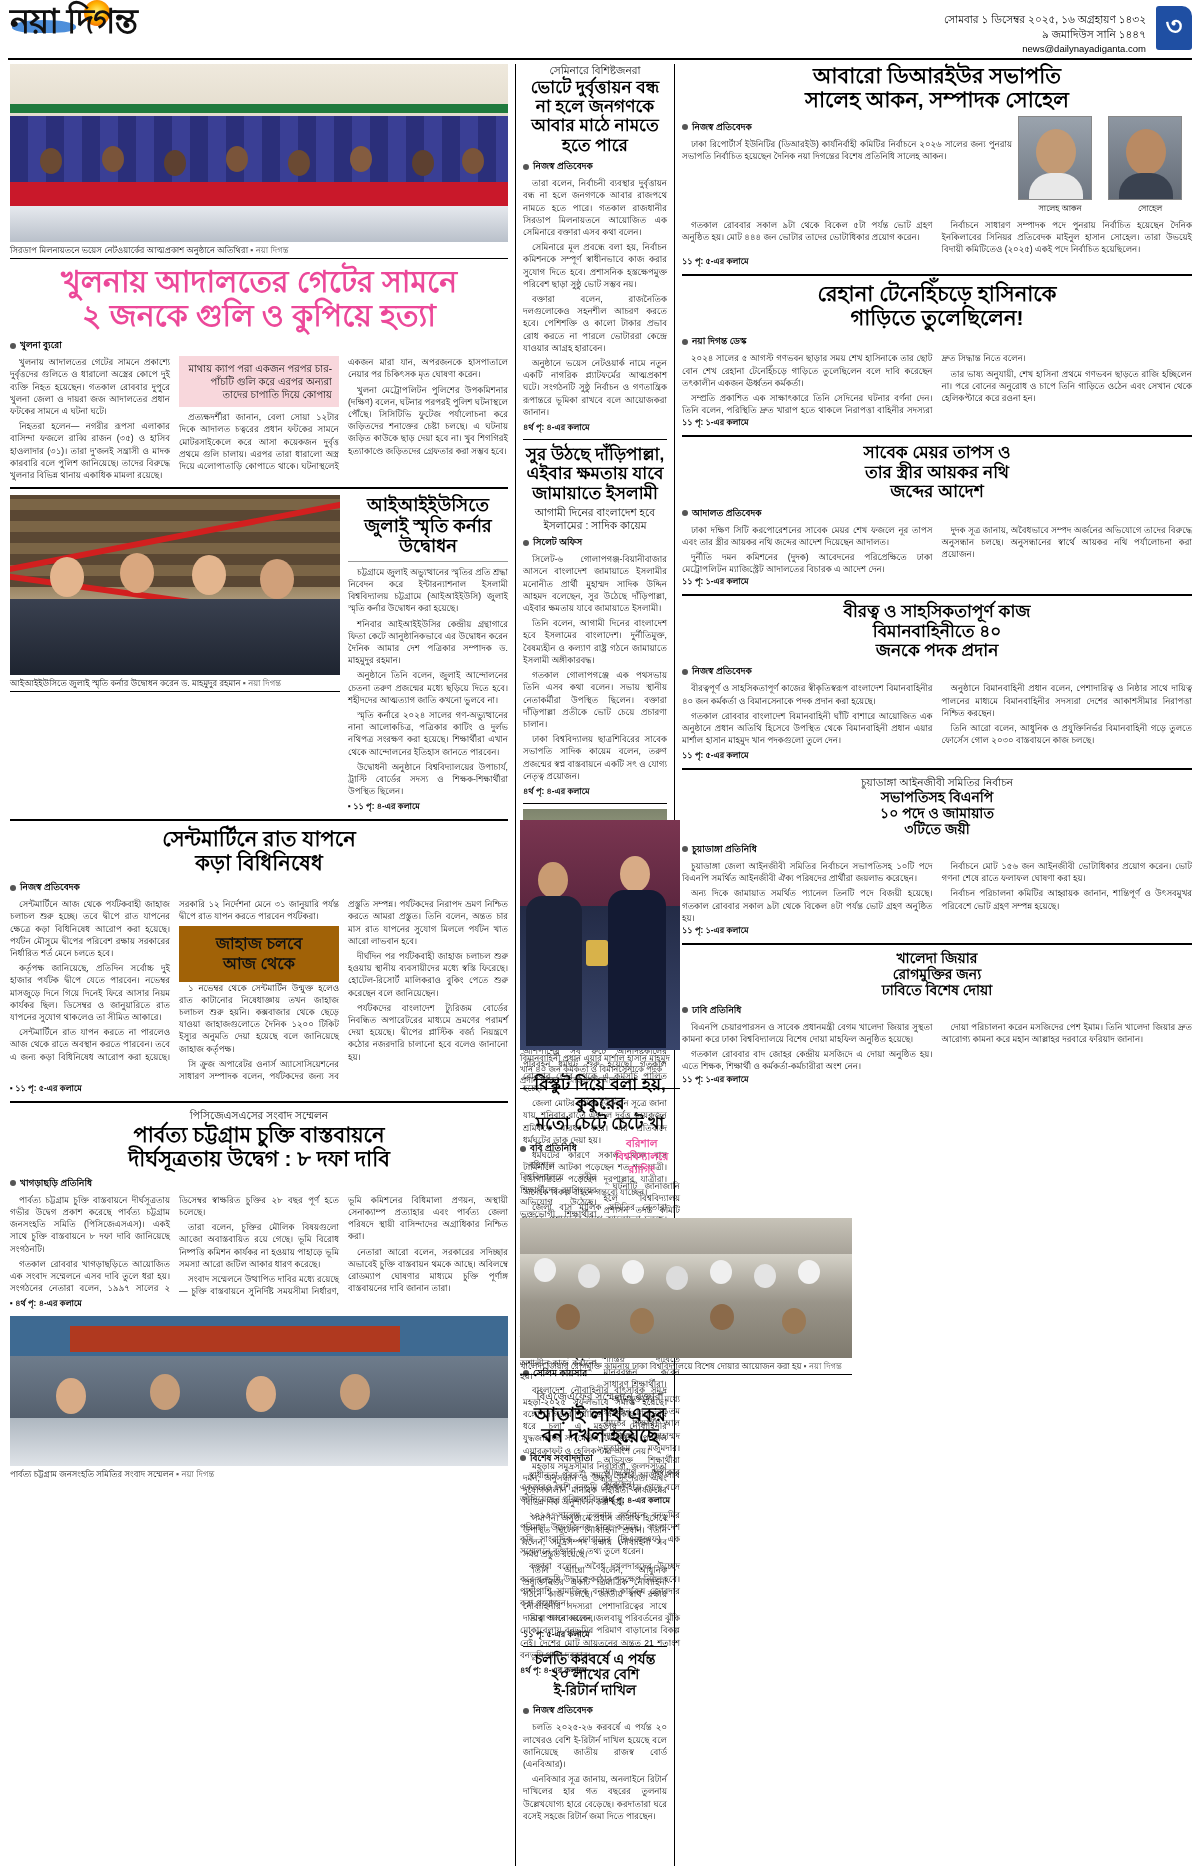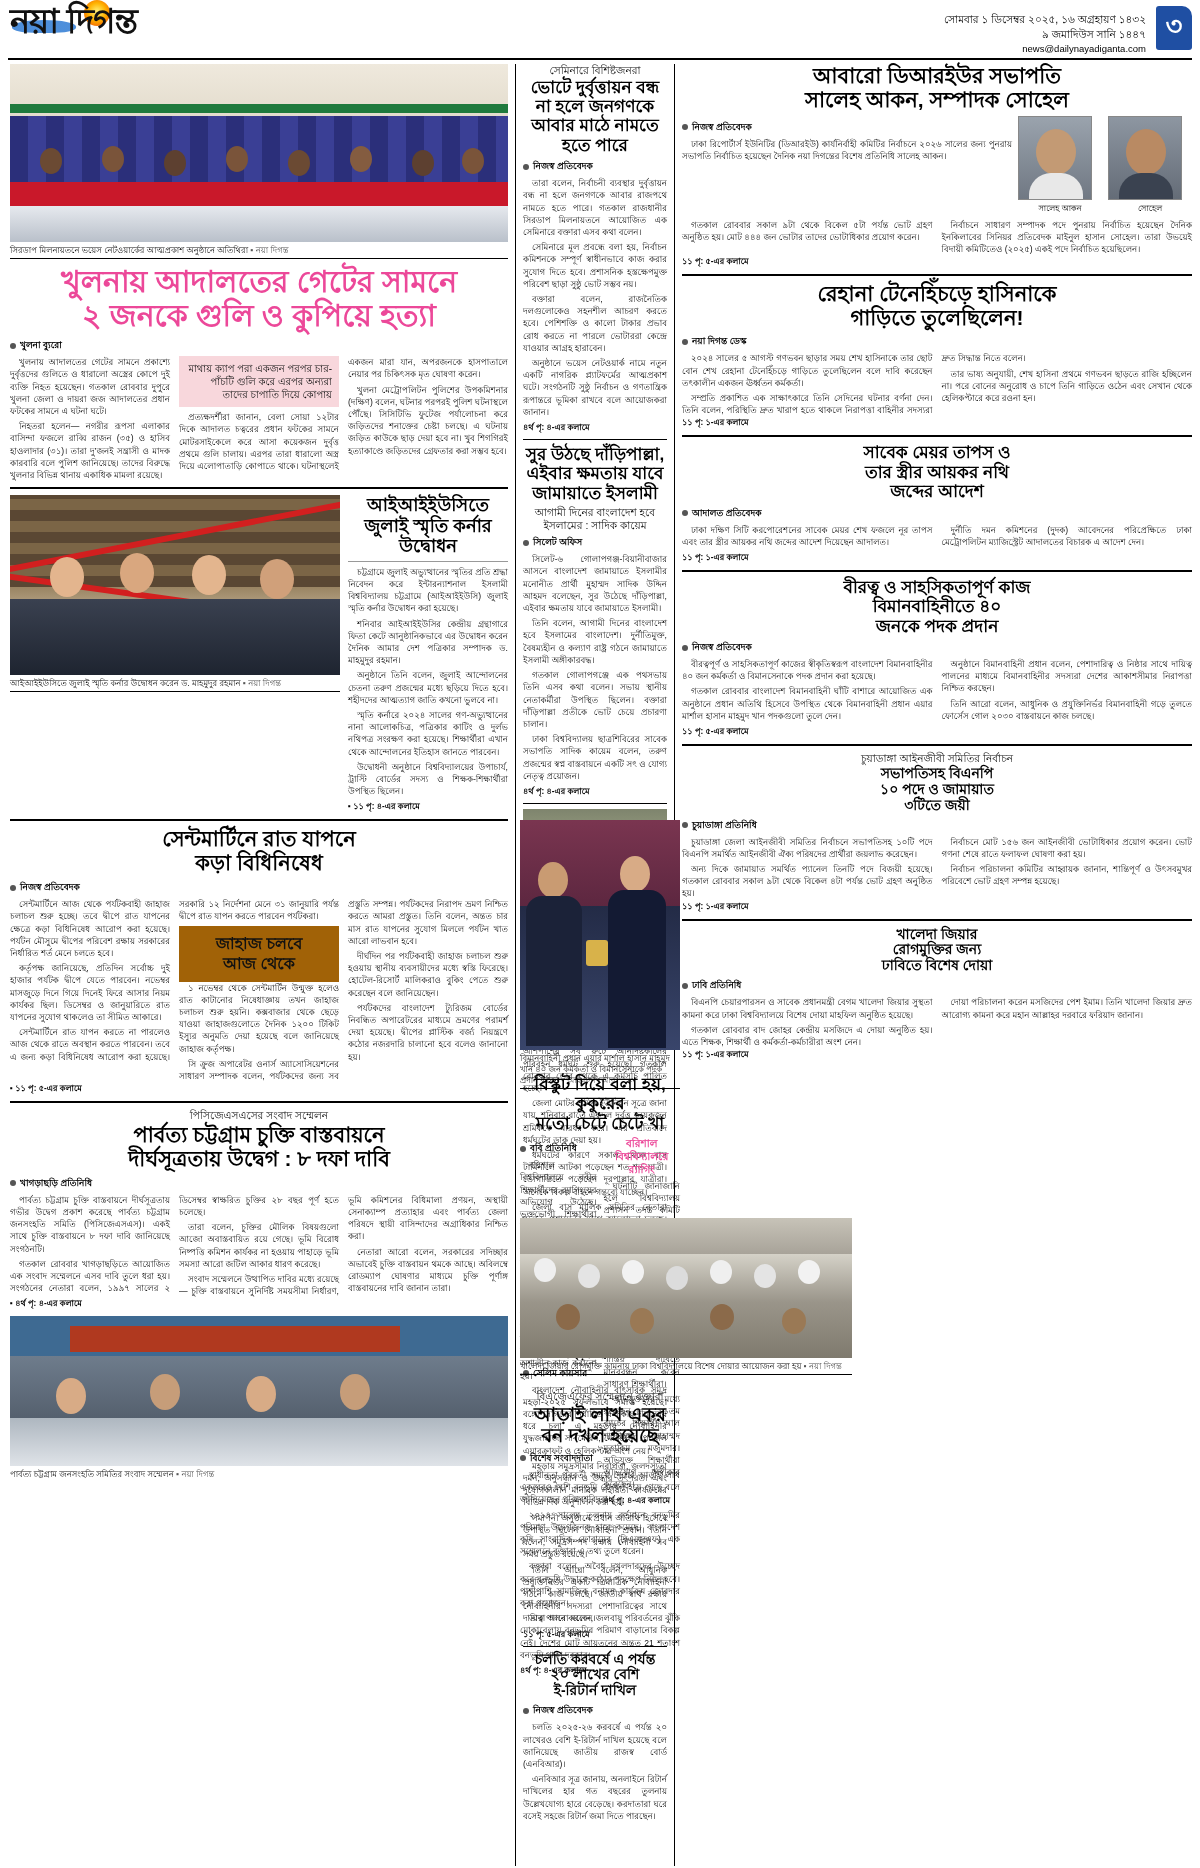--- a/index.html
+++ b/index.html
@@ -514,20 +514,21 @@
       <div class="hl mid">সাবেক মেয়র তাপস ও</div>
       <div class="hl mid">তার স্ত্রীর আয়কর নথি</div>
       <div class="hl mid" style="margin-bottom:4px;">জব্দের আদেশ</div>
       <div class="byline">
         <span class="dot"></span>
         <span>আদালত প্রতিবেদক</span>
       </div>
       <div class="bodytext cols2">
         <p>ঢাকা দক্ষিণ সিটি করপোরেশনের সাবেক মেয়র শেখ ফজলে নূর তাপস এবং তার স্ত্রীর আয়কর নথি জব্দের আদেশ দিয়েছেন আদালত।</p>
         <p>দুর্নীতি দমন কমিশনের (দুদক) আবেদনের পরিপ্রেক্ষিতে ঢাকা মেট্রোপলিটন ম্যাজিস্ট্রেট আদালতের বিচারক এ আদেশ দেন।</p>
+        <p>দুদক সূত্র জানায়, অবৈধভাবে সম্পদ অর্জনের অভিযোগে তাদের বিরুদ্ধে অনুসন্ধান চলছে। অনুসন্ধানের স্বার্থে আয়কর নথি পর্যালোচনা করা প্রয়োজন।</p>
       </div>
       <div class="jumpto">১১ পৃ: ১-এর কলামে</div>
 
       <div class="hr2"></div>
 
       <div class="hl mid">বীরত্ব ও সাহসিকতাপূর্ণ কাজ</div>
       <div class="hl mid">বিমানবাহিনীতে ৪০</div>
       <div class="hl mid" style="margin-bottom:4px;">জনকে পদক প্রদান</div>
       <div class="byline">
         <span class="dot"></span>

